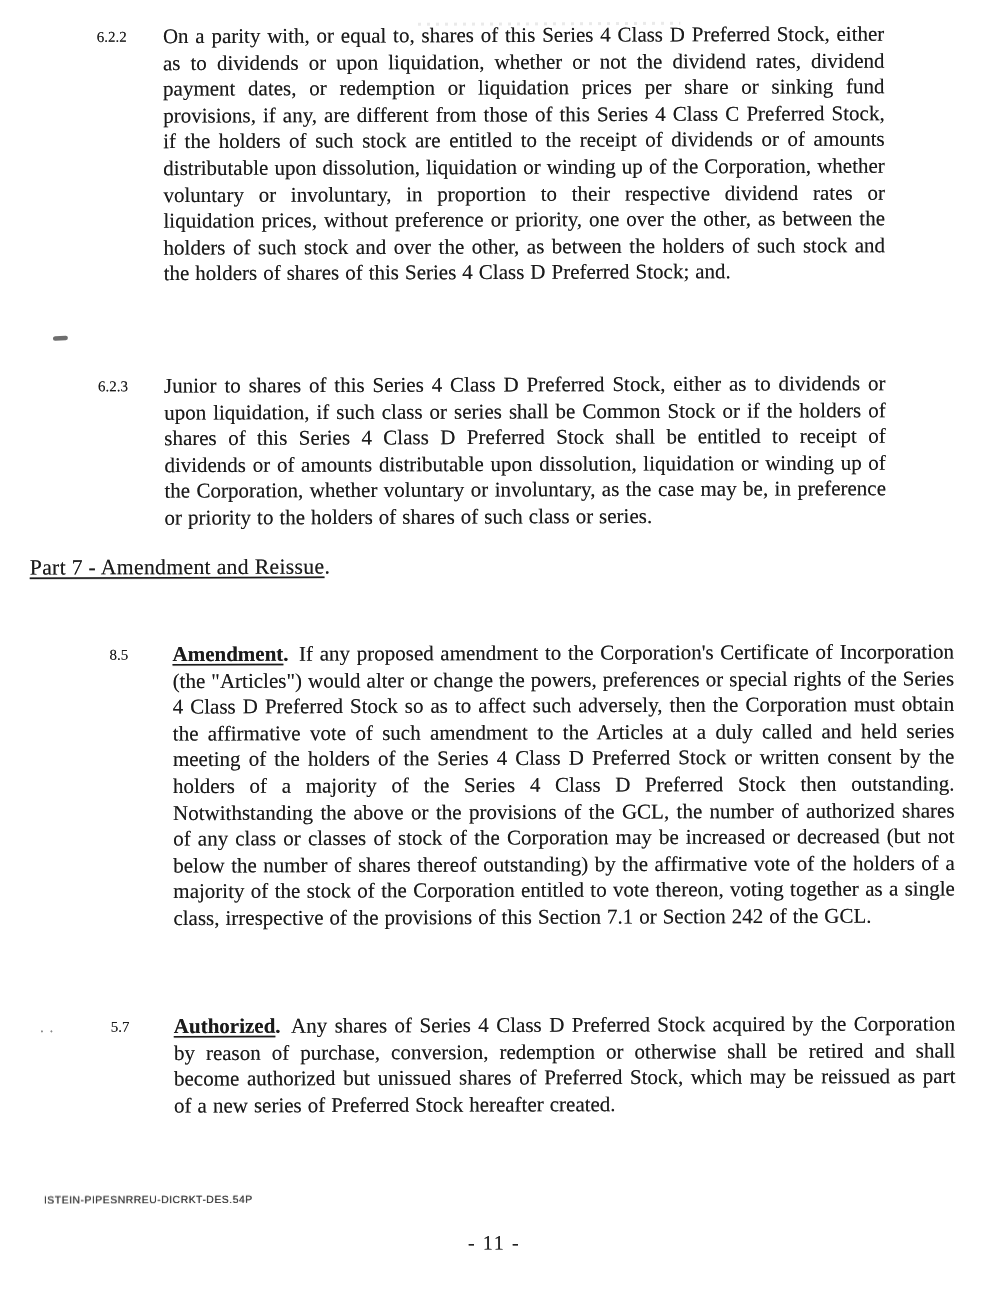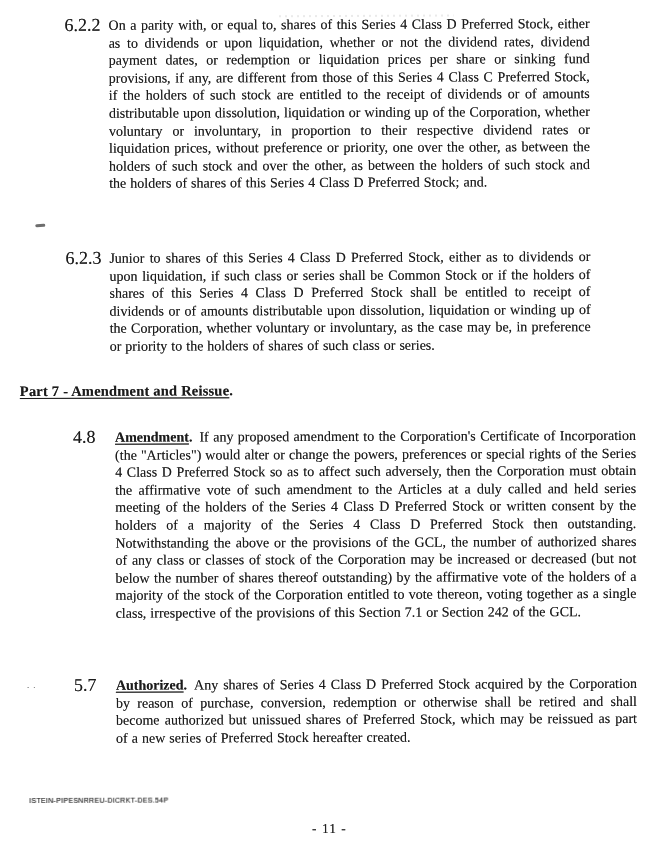--- a/index.html
+++ b/index.html
@@ -22,44 +22,44 @@
     transform: rotate(-0.2deg);
     text-shadow: 0 0 0.35px rgba(10,10,10,0.55);
   }
   .sec {
     position: absolute;
     display: flex;
     align-items: flex-start;
   }
   .sec .num {
     flex: none;
-    font-size: 18px;
+    font-size: 10px;
     line-height: 17.6px;
   }
   .sec .txt {
     margin: 0;
     font-size: 14px;
     line-height: 17.6px;
     text-align: justify;
     word-spacing: 0.5px;
   }
   
   .sec62 { left: 66px; }
   .sec62 .num { width: 44px; }
   .sec62 .txt { width: 481px; }
   #sec-622 { top: 16px; }
   #sec-623 { top: 249px; }
   
   .part-heading {
     position: absolute;
     left: 20px;
-    top: 382px;
+    top: 370px;
     margin: 0;
     font-size: 14.5px;
-    font-weight: bold;
+    font-weight: normal;
     letter-spacing: 0.2px;
   }
   .u {
     text-decoration: underline;
     text-decoration-thickness: 1.4px;
     text-underline-offset: 2px;
   }
   
   .sec7 { left: 73px; }
   .sec7 .num { width: 42px; }
@@ -138,21 +138,21 @@
     <div class="margin-dash"></div>
 
     <div class="sec sec62" id="sec-623">
       <div class="num">6.2.3</div>
       <p class="txt">Junior to shares of this Series 4 Class D Preferred Stock, either as to dividends or upon liquidation, if such class or series shall be Common Stock or if the holders of shares of this Series 4 Class D Preferred Stock shall be entitled to receipt of dividends or of amounts distributable upon dissolution, liquidation or winding up of the Corporation, whether voluntary or involuntary, as the case may be, in preference or priority to the holders of shares of such class or series.</p>
     </div>
 
     <h2 class="part-heading"><span class="u">Part 7 - Amendment and Reissue</span><span>.</span></h2>
 
     <div class="sec sec7" id="sec-71">
-      <div class="num">4.8</div>
+      <div class="num">8.5</div>
       <p class="txt"><span class="u shead">Amendment</span><span class="hsuffix">.</span><span>If any proposed amendment to the Corporation's Certificate of Incorporation (the "Articles") would alter or change the powers, preferences or special rights of the Series 4 Class D Preferred Stock so as to affect such adversely, then the Corporation must obtain the affirmative vote of such amendment to the Articles at a duly called and held series meeting of the holders of the Series 4 Class D Preferred Stock or written consent by the holders of a majority of the Series 4 Class D Preferred Stock then outstanding. Notwithstanding the above or the provisions of the GCL, the number of authorized shares of any class or classes of stock of the Corporation may be increased or decreased (but not below the number of shares thereof outstanding) by the affirmative vote of the holders of a majority of the stock of the Corporation entitled to vote thereon, voting together as a single class, irrespective of the provisions of this Section 7.1 or Section 242 of the GCL.</span></p>
     </div>
 
     <div class="margin-dots">..</div>
 
     <div class="sec sec7" id="sec-72">
       <div class="num">5.7</div>
       <p class="txt"><span class="u shead">Authorized</span><span class="hsuffix">.</span><span>Any shares of Series 4 Class D Preferred Stock acquired by the Corporation by reason of purchase, conversion, redemption or otherwise shall be retired and shall become authorized but unissued shares of Preferred Stock, which may be reissued as part of a new series of Preferred Stock hereafter created.</span></p>
     </div>
 

